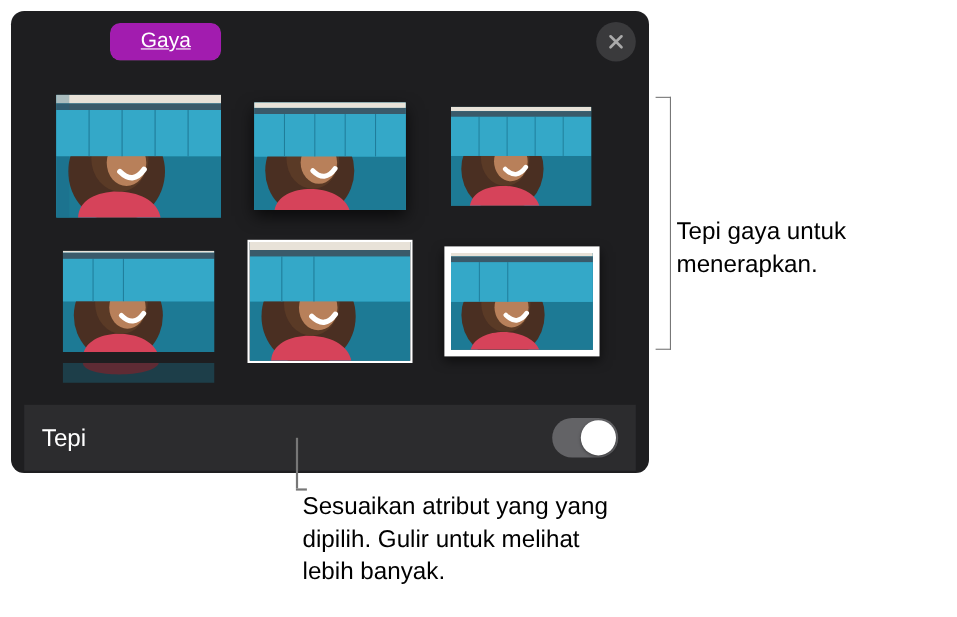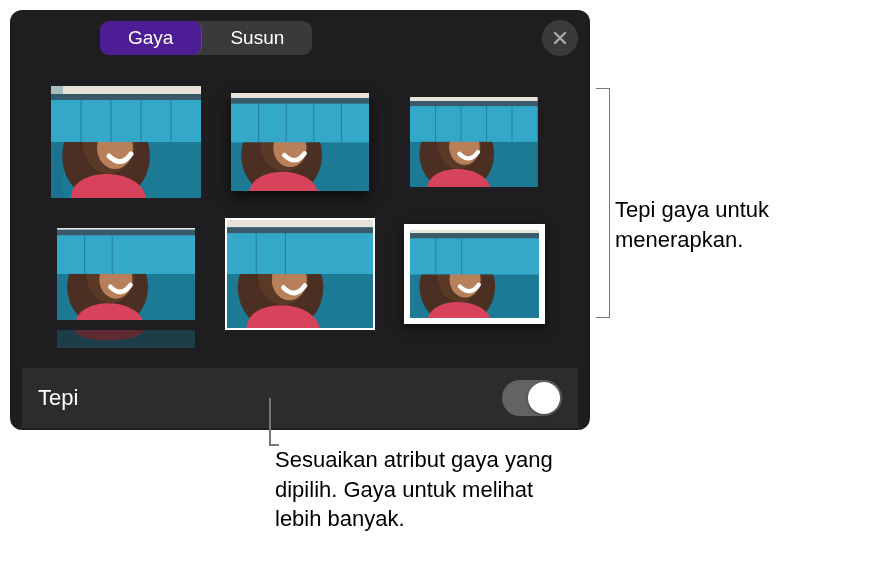--- a/index.html
+++ b/index.html
@@ -36,22 +36,23 @@
     }
     .seg-item {
       padding: 6px 28px;
       font-size: 19px;
       color: #fff;
       cursor: pointer;
       border-right: 1px solid #555;
     }
     .seg-item:last-child { border-right: none; }
     .seg-item.active {
-      background: #4c1d95;
+      background: #a21caf;
       border-radius: 9px;
+      text-decoration: underline;
     }
     .close-btn {
       margin-left: auto;
       width: 36px;
       height: 36px;
       border-radius: 50%;
       background: #3a3a3c;
       display: flex;
       align-items: center;
       justify-content: center;
@@ -179,21 +180,20 @@
     }
   </style>
 </head>
 <body>
 
 <div class="panel">
 
   <div class="tabs-bar">
     <div class="seg">
       <div class="seg-item active">Gaya</div>
-      <div class="seg-item">Susun</div>
     </div>
     <div class="close-btn">
       <svg viewBox="0 0 16 16">
         <path d="M3 3 L13 13 M13 3 L3 13" stroke="#aaa" stroke-width="2.4" stroke-linecap="round" fill="none"></path>
       </svg>
     </div>
   </div>
 
   <div class="styles-grid">
 
@@ -331,13 +331,13 @@
     <span class="row-label">Tepi</span>
     <div class="switch"></div>
   </div>
 
 </div>
 
 <div class="bracket-right"></div>
 <div class="callout callout-right">Tepi gaya untuk menerapkan.</div>
 
 <div class="leader-bottom"></div>
-<div class="callout callout-bottom">Sesuaikan atribut gaya yang dipilih. Gaya untuk melihat lebih banyak.</div>
+<div class="callout callout-bottom">Sesuaikan atribut yang yang dipilih. Gulir untuk melihat lebih banyak.</div>
 
 </body></html>

